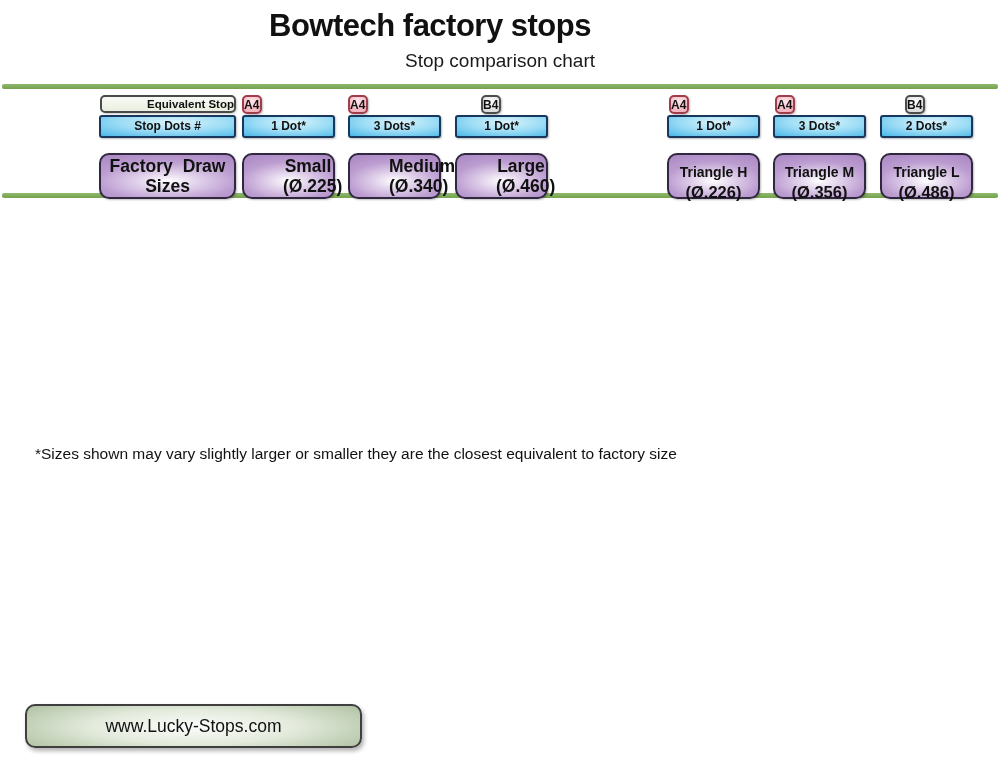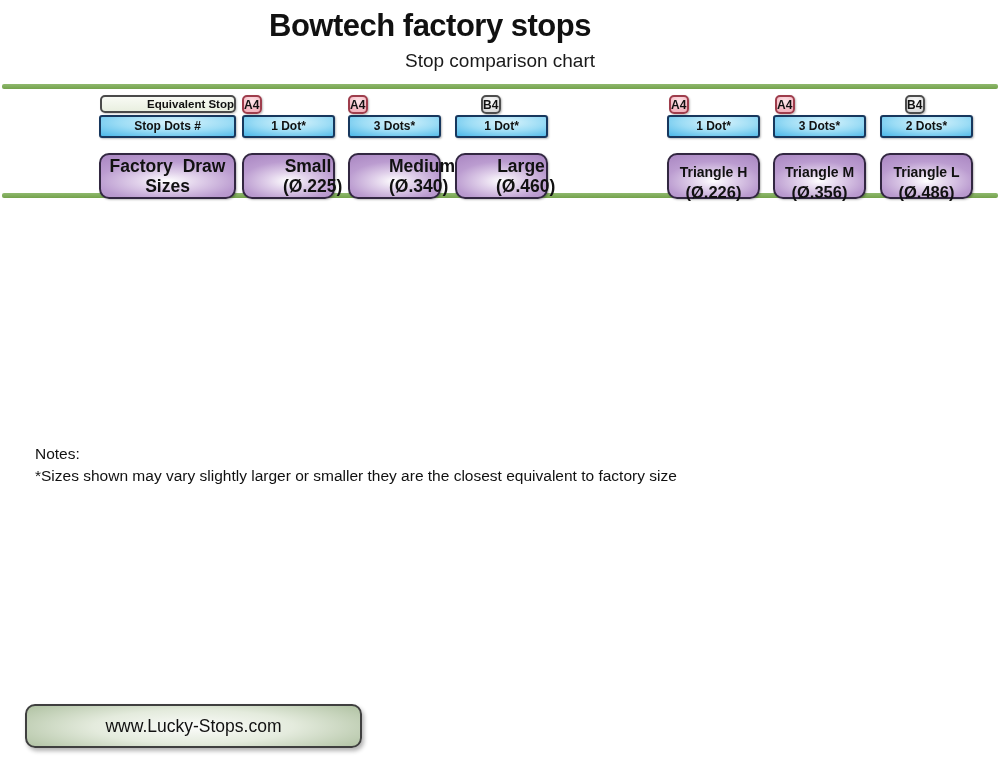--- a/index.html
+++ b/index.html
@@ -131,19 +131,18 @@
   </div>
 
   <div class="badge gray b7">B4</div>
   <div class="blue-box c7">2 Dots*</div>
   <div class="purple-box small-name c7">
     <span class="line n">Triangle L</span>
     <span class="line s">(Ø.486)</span>
   </div>
 
   <div class="notes">
-    <p>Notes:</p>
     <p>*Sizes shown may vary slightly larger or smaller they are the closest equivalent to factory size</p>
   </div>
 
   <button class="site-button">www.Lucky-Stops.com</button>
 
 </div>
 
 </body></html>

